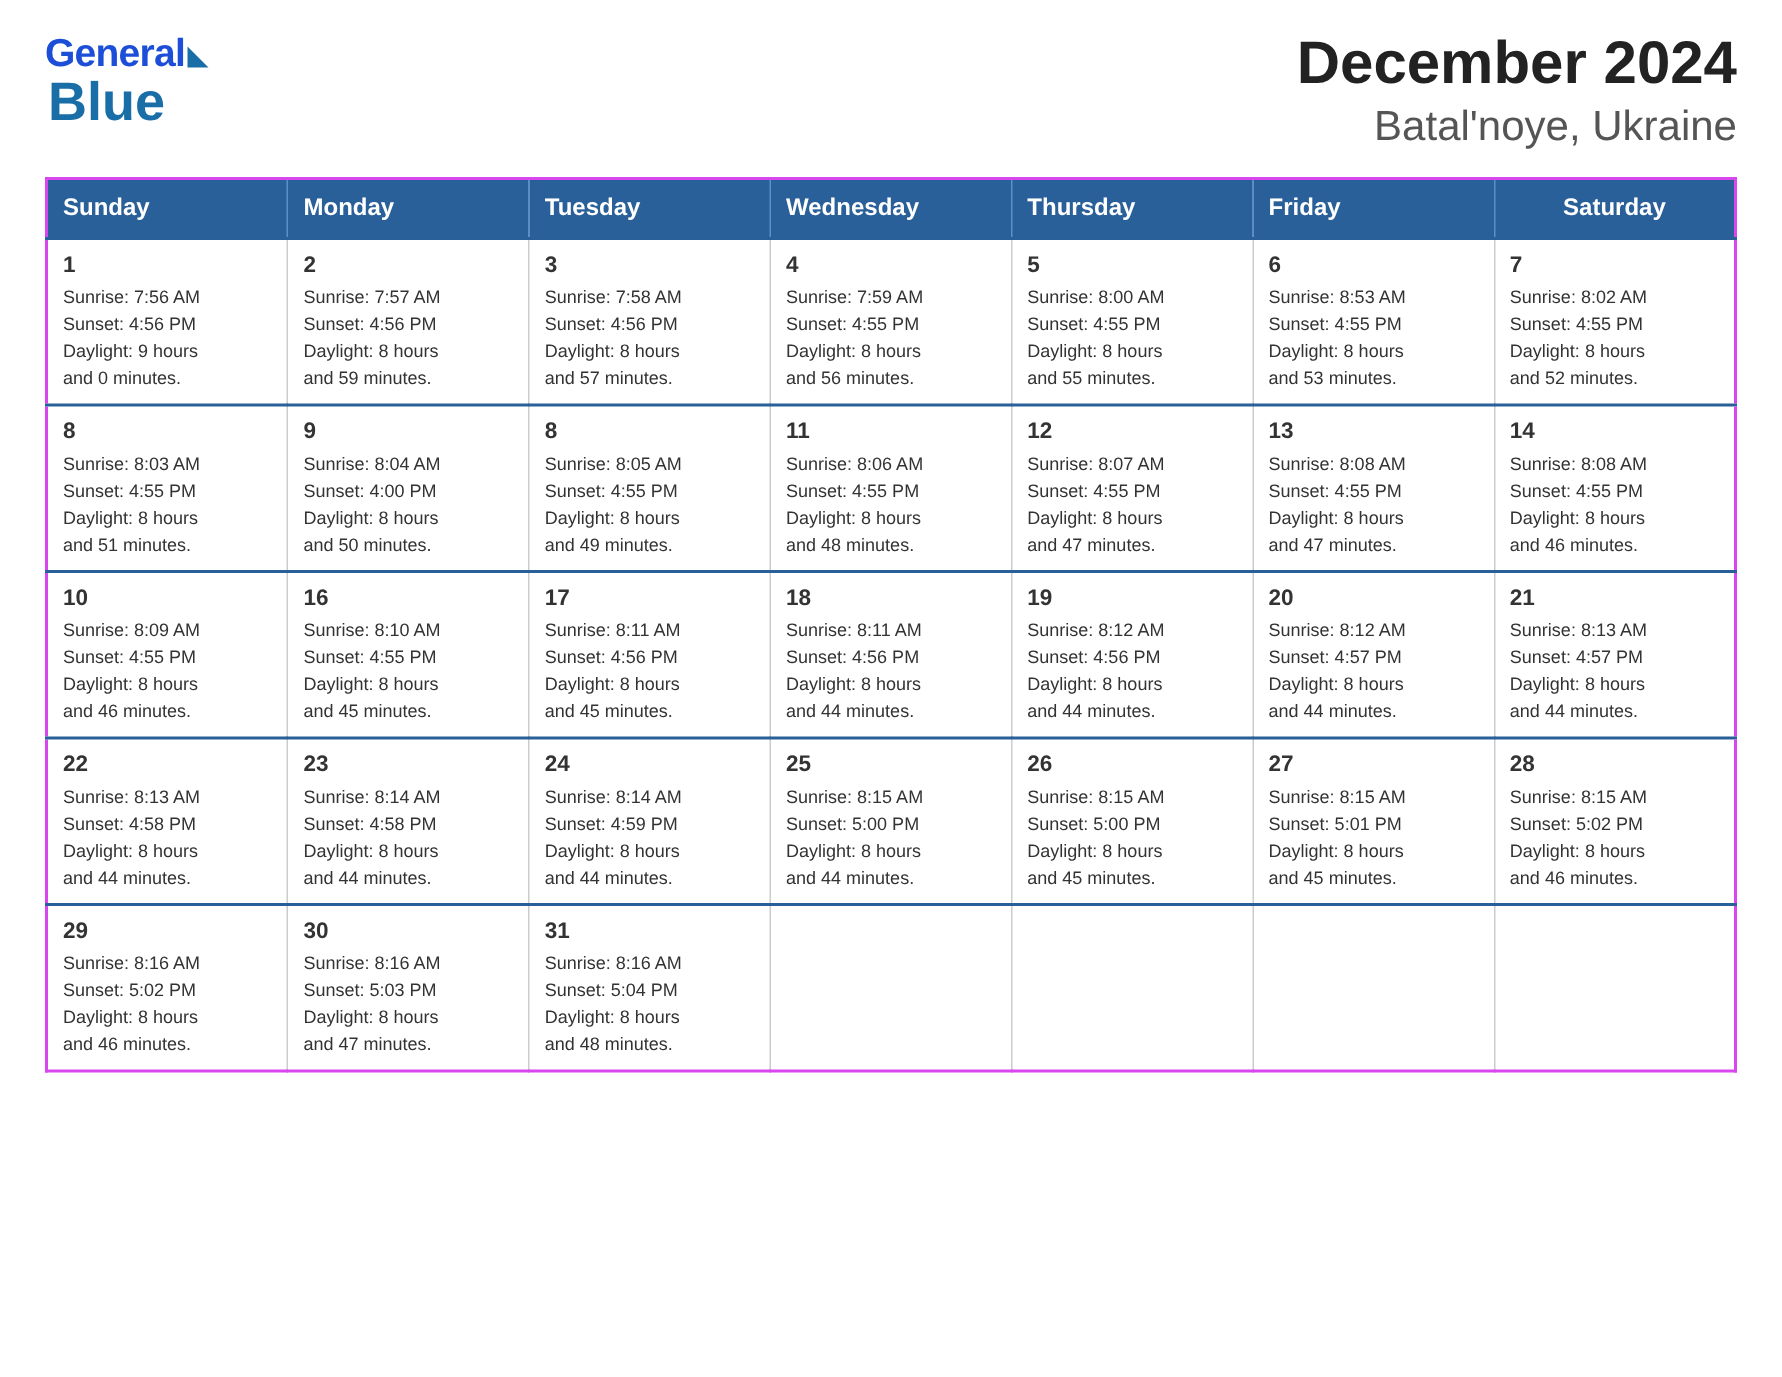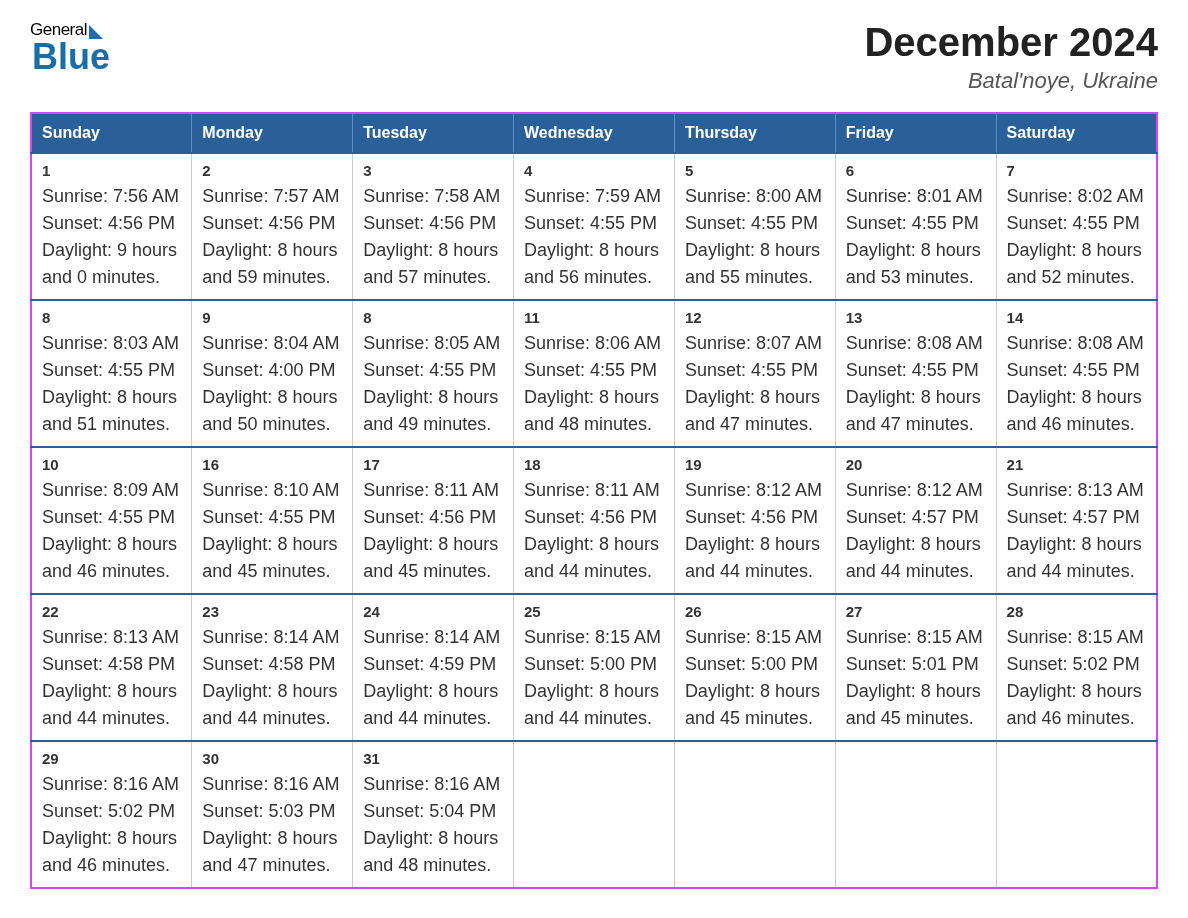--- a/index.html
+++ b/index.html
@@ -19,23 +19,23 @@
     .logo {
       display: flex;
       flex-direction: column;
       align-items: flex-start;
     }
     .logo-top {
       display: flex;
       align-items: center;
     }
     .logo-general {
-      font-size: 17px;
-      font-weight: normal;
-      color: #000000;
+      font-size: 26px;
+      font-weight: bold;
+      color: #1d4ed8;
       letter-spacing: -0.5px;
     }
     .logo-arrow {
       width: 0;
       height: 0;
       border-left: 14px solid #1a6ea8;
       border-top: 14px solid transparent;
       border-bottom: 0px solid transparent;
       margin-left: 2px;
       margin-top: 4px;
@@ -50,43 +50,43 @@
     .title-area {
       text-align: right;
     }
     .month-title {
       font-size: 40px;
       font-weight: bold;
       color: #222;
       line-height: 1.1;
     }
     .subtitle {
-      font-size: 22px;
+      font-size: 28px;
       color: #555;
       margin-top: 4px;
-      font-style: italic;
     }
     table {
       width: 100%;
       border-collapse: collapse;
       border: 2px solid #d946ef;
     }
     thead tr {
       background-color: #2a6099;
     }
     thead th {
       color: white;
       font-size: 16px;
       font-weight: bold;
       padding: 10px 10px;
       text-align: left;
       border-right: 1px solid #5a90c9;
     }
     thead th:last-child {
       border-right: none;
+      text-align: center;
     }
     tbody tr {
       border-top: 2px solid #2a6099;
     }
     tbody td {
       vertical-align: top;
       padding: 8px 10px;
       font-size: 13px;
       color: #333;
       border-right: 1px solid #ccc;
@@ -96,21 +96,21 @@
     tbody td:last-child {
       border-right: none;
     }
     .day-num {
       font-size: 15px;
       font-weight: bold;
       display: block;
       margin-bottom: 4px;
     }
     .day-info {
-      font-size: 18px;
+      font-size: 12px;
       line-height: 1.5;
       color: #333;
     }
     .empty-cell {
       background: #fff;
     }
   </style>
 </head>
 <body>
 
@@ -172,21 +172,21 @@
         </td>
         <td>
           <span class="day-num">5</span>
           <div class="day-info" style="white-space: pre-line;">Sunrise: 8:00 AM
 Sunset: 4:55 PM
 Daylight: 8 hours
 and 55 minutes.</div>
         </td>
         <td>
           <span class="day-num">6</span>
-          <div class="day-info" style="white-space: pre-line;">Sunrise: 8:01 AM
+          <div class="day-info" style="white-space: pre-line;">Sunrise: 8:53 AM
 Sunset: 4:55 PM
 Daylight: 8 hours
 and 53 minutes.</div>
         </td>
         <td>
           <span class="day-num">7</span>
           <div class="day-info" style="white-space: pre-line;">Sunrise: 8:02 AM
 Sunset: 4:55 PM
 Daylight: 8 hours
 and 52 minutes.</div>

